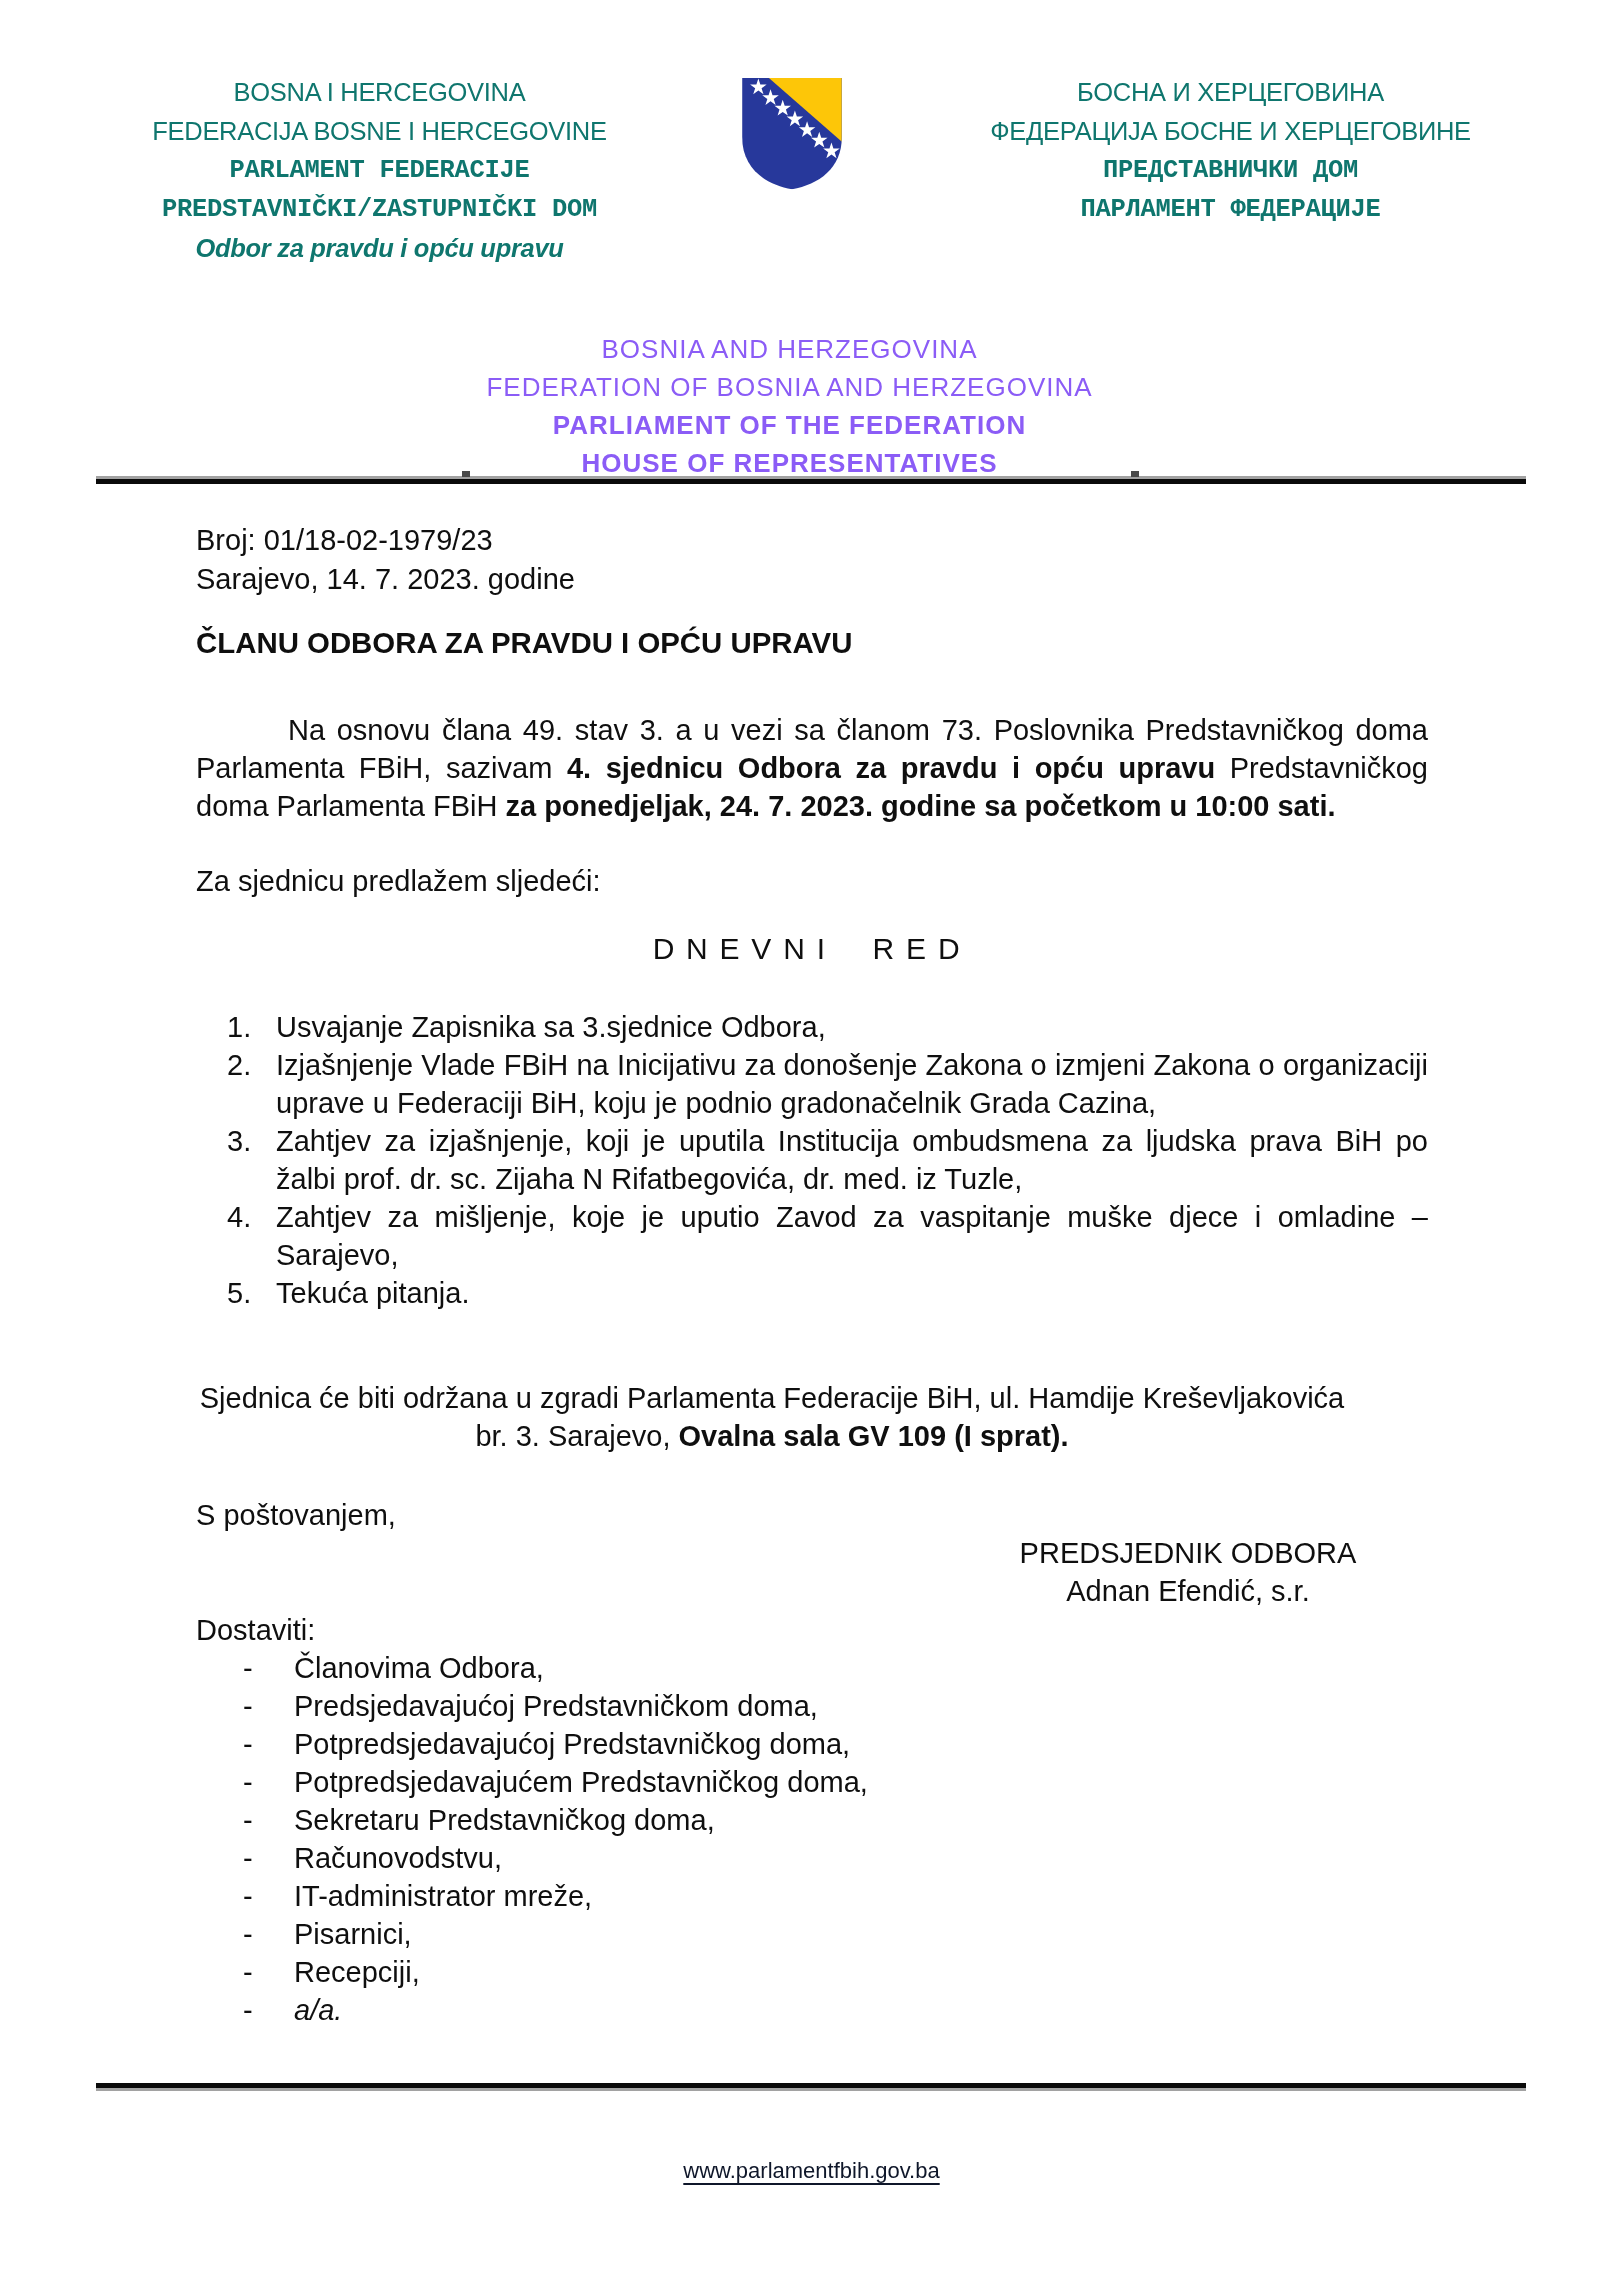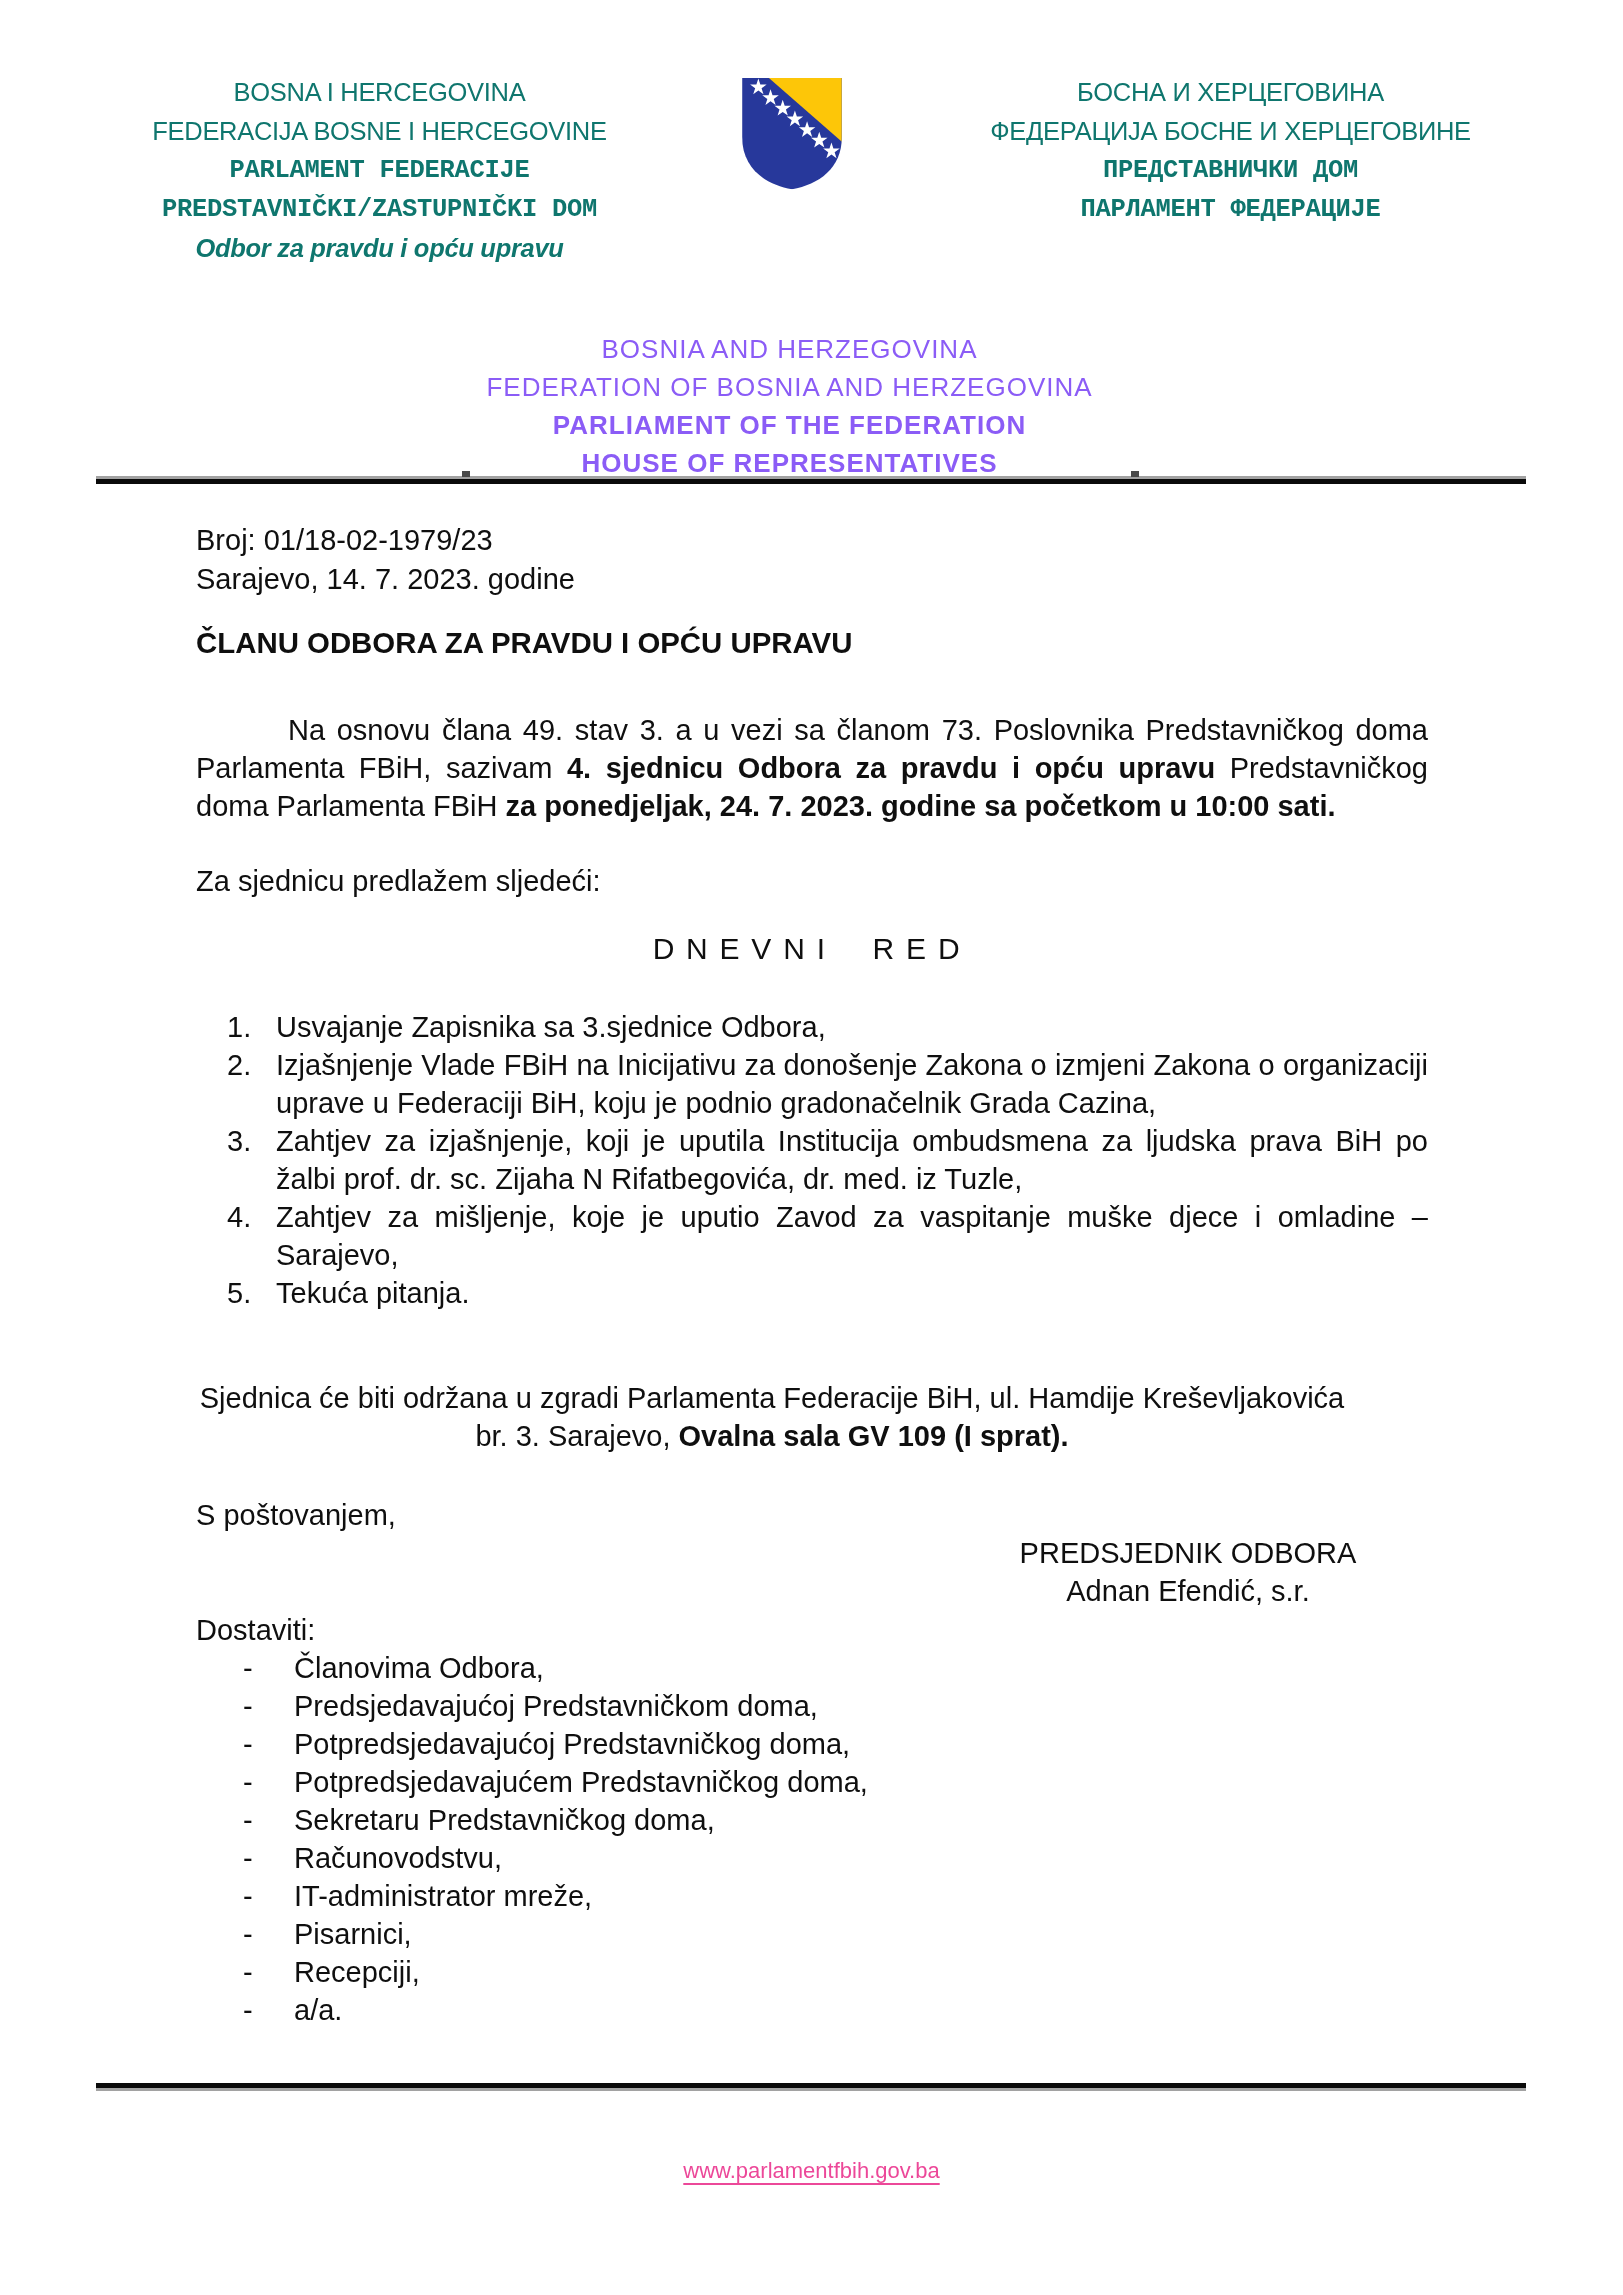--- a/index.html
+++ b/index.html
@@ -44,26 +44,26 @@
   .agenda .num{padding-left:31px;}
   .agenda .itx{text-align:justify;}
   .venue{top:1379px;left:196px;width:1152px;text-align:center;}
   .venue .b{font-weight:bold;}
   .regards{top:1496px;left:196px;width:654px;}
   .sign{top:1534px;left:910px;width:556px;text-align:center;}
   .dostaviti{top:1611px;left:196px;width:654px;}
   .dist{top:1649px;left:196px;width:1232px;}
   .dist .row{display:grid;grid-template-columns:98px 1fr;}
   .dist .dash{padding-left:47px;}
-  .dist .row:last-child .dtx{}
+  .dist .row:last-child .dtx{font-style:italic;}
   
   .footer-address{top:2120px;left:0;width:1623px;text-align:center;
                   font-size:22px;color:#3f3f3f;}
   .footer-link{top:2158px;left:0;width:1623px;text-align:center;font-size:22px;}
-  .footer-link a{color:#ec4899;text-decoration:underline;text-decoration-thickness:2px;text-underline-offset:5.2px;}
+  .footer-link a{color:#0f172a;text-decoration:underline;text-decoration-thickness:2px;text-underline-offset:5.2px;}
 </style>
 </head>
 <body>
 
 <div class="page">
 
   <div class="abs hdr-block hdr-left">
     <div>BOSNA I HERCEGOVINA</div>
     <div>FEDERACIJA BOSNE I HERCEGOVINE</div>
     <div class="b">PARLAMENT FEDERACIJE</div>

